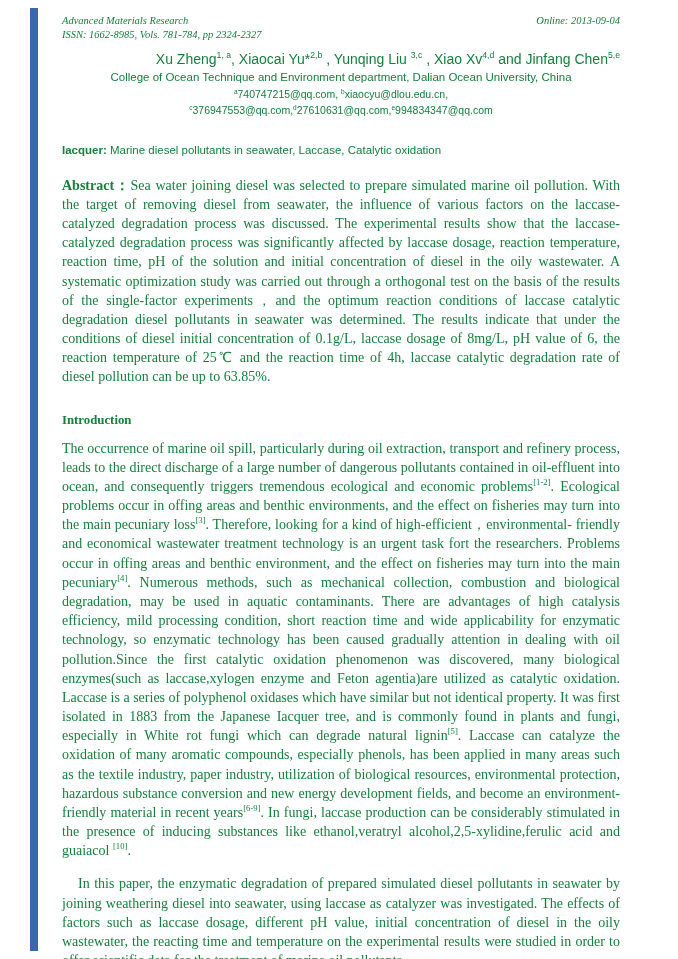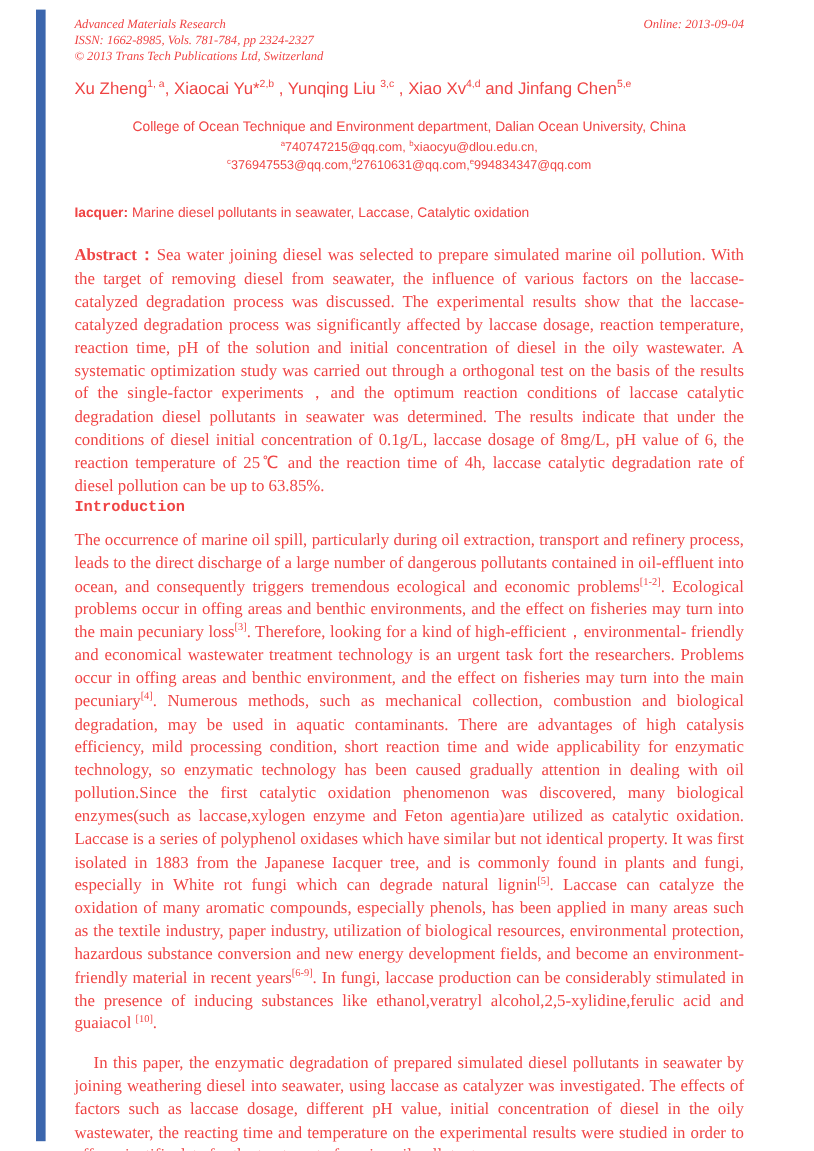--- a/index.html
+++ b/index.html
@@ -1,21 +1,21 @@
 <!DOCTYPE html>
 <html><head>
 <meta charset="utf-8">
 <style>
   * { margin:0; padding:0; box-sizing:border-box; }
   body { background:#ffffff; }
   .page {
     position:relative;
     width:652px; height:959px;
     background:#ffffff;
-    color:#ef4444;
+    color:#15803d;
     font-family:"Liberation Serif", serif;
     overflow:hidden;
   }
   .left-bar {
     position:absolute;
     left:30px; top:8px;
     width:8px; height:943px;
     background:#3b66ad;
   }
   .content {
@@ -37,27 +37,27 @@
   .title {
     margin-top:26px;
     text-align:center;
     font-family:"Liberation Sans", sans-serif;
     font-weight:bold;
     font-size:15px;
     line-height:1.8;
   }
   .authors {
     margin-top:10px;
-    text-align:left;
+    text-align:right;
     font-family:"Liberation Sans", sans-serif;
     font-size:14px;
   }
   sup { font-size:0.62em; vertical-align:super; line-height:0; }
   .affiliation {
-    margin-top:19px;
+    margin-top:4px;
     text-align:center;
     font-family:"Liberation Sans", sans-serif;
     font-size:11.5px;
   }
   .emails {
     margin-top:4px;
     text-align:center;
     font-family:"Liberation Sans", sans-serif;
     font-size:10.5px;
     line-height:1.45;
@@ -69,23 +69,23 @@
   }
   .keywords .label { font-weight:bold; }
   .abstract {
     margin-top:20px;
     font-size:14px;
     line-height:1.37;
     text-align:justify;
   }
   .abstract .label { font-weight:bold; }
   .section-heading {
+    margin-top:26px;
     font-weight:bold;
     font-size:12.8px;
-    font-family:Liberation Mono, monospace;
   }
   .body-para {
     margin-top:11px;
     font-size:14px;
     line-height:1.37;
     text-align:justify;
   }
   .body-para.indented {
     margin-top:14px;
     text-indent:16px;
@@ -97,21 +97,20 @@
 <div class="page">
 
   <div class="left-bar" style="background: rgb(59, 102, 173);"></div>
 
   <div class="content">
 
     <div class="header">
       <div class="header-left">
         <div>Advanced Materials Research</div>
         <div>ISSN: 1662-8985, Vols. 781-784, pp 2324-2327</div>
-        <div>© 2013 Trans Tech Publications Ltd, Switzerland</div>
       </div>
       <div class="header-right">Online: 2013-09-04</div>
     </div>
 
 
     <div class="authors"><span>Xu Zheng</span><sup>1, a</sup><span>, Xiaocai Yu*</span><sup>2,b</sup><span> , Yunqing Liu </span><sup>3,c</sup><span> , Xiao Xv</span><sup>4,d</sup><span> and Jinfang Chen</span><sup>5,e</sup></div>
 
     <div class="affiliation">College of Ocean Technique and Environment department, Dalian Ocean University, China</div>
 
     <div class="emails">

